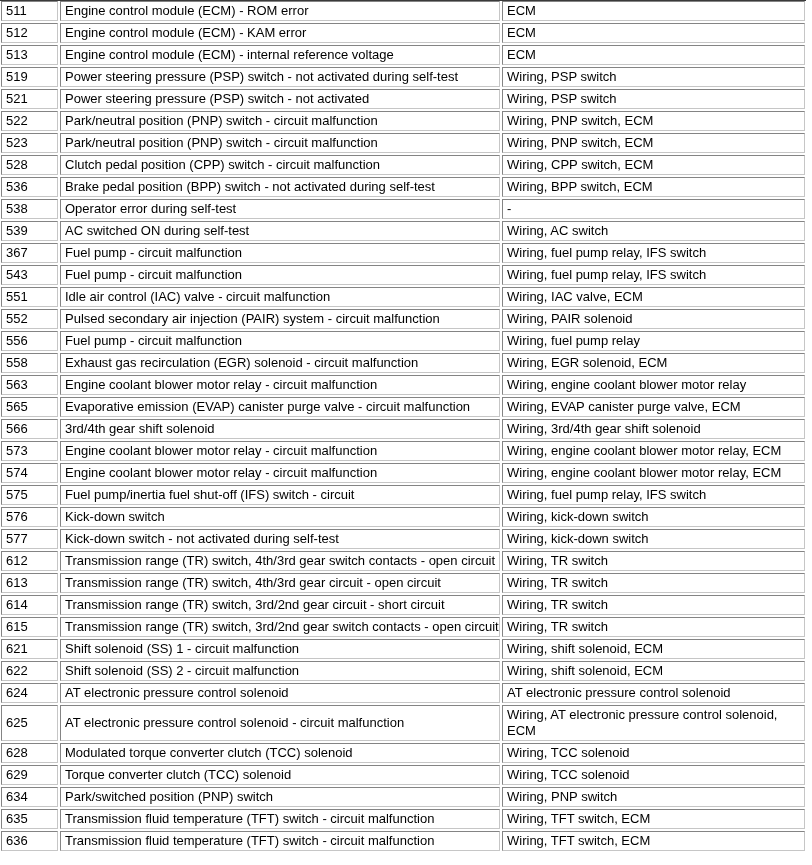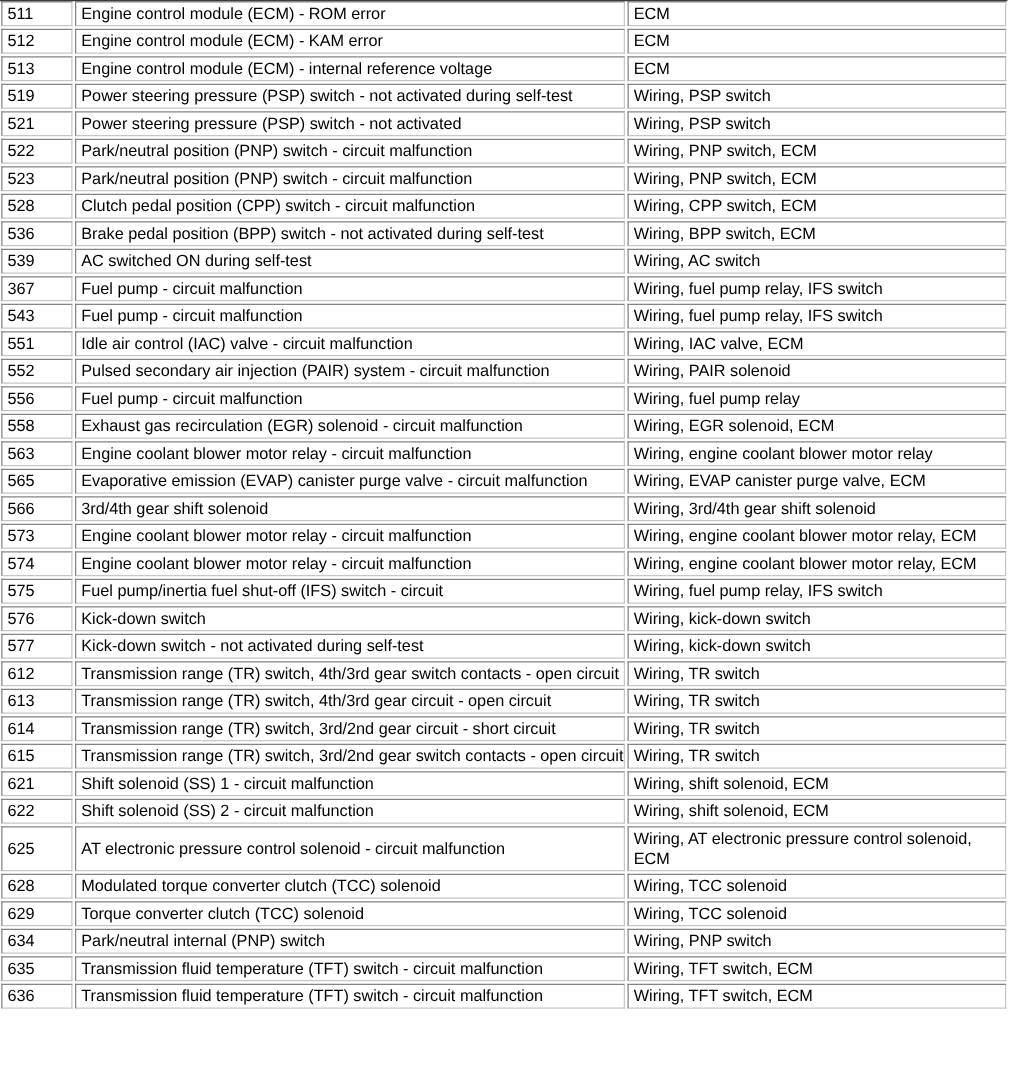--- a/index.html
+++ b/index.html
@@ -90,20 +90,25 @@
           <td class="code">528</td>
           <td class="description">Clutch pedal position (CPP) switch - circuit malfunction</td>
           <td class="cause">Wiring, CPP switch, ECM</td>
         </tr>
         <tr>
           <td class="code">536</td>
           <td class="description">Brake pedal position (BPP) switch - not activated during self-test</td>
           <td class="cause">Wiring, BPP switch, ECM</td>
         </tr>
         <tr>
+          <td class="code">538</td>
+          <td class="description">Operator error during self-test</td>
+          <td class="cause">-</td>
+        </tr>
+        <tr>
           <td class="code">539</td>
           <td class="description">AC switched ON during self-test</td>
           <td class="cause">Wiring, AC switch</td>
         </tr>
         <tr>
           <td class="code">367</td>
           <td class="description">Fuel pump - circuit malfunction</td>
           <td class="cause">Wiring, fuel pump relay, IFS switch</td>
         </tr>
         <tr>
@@ -195,37 +200,42 @@
           <td class="code">621</td>
           <td class="description">Shift solenoid (SS) 1 - circuit malfunction</td>
           <td class="cause">Wiring, shift solenoid, ECM</td>
         </tr>
         <tr>
           <td class="code">622</td>
           <td class="description">Shift solenoid (SS) 2 - circuit malfunction</td>
           <td class="cause">Wiring, shift solenoid, ECM</td>
         </tr>
         <tr>
+          <td class="code">624</td>
+          <td class="description">AT electronic pressure control solenoid</td>
+          <td class="cause">AT electronic pressure control solenoid</td>
+        </tr>
+        <tr>
           <td class="code">625</td>
           <td class="description">AT electronic pressure control solenoid - circuit malfunction</td>
           <td class="cause">Wiring, AT electronic pressure control solenoid, ECM</td>
         </tr>
         <tr>
           <td class="code">628</td>
           <td class="description">Modulated torque converter clutch (TCC) solenoid</td>
           <td class="cause">Wiring, TCC solenoid</td>
         </tr>
         <tr>
           <td class="code">629</td>
           <td class="description">Torque converter clutch (TCC) solenoid</td>
           <td class="cause">Wiring, TCC solenoid</td>
         </tr>
         <tr>
           <td class="code">634</td>
-          <td class="description">Park/neutral internal (PNP) switch</td>
+          <td class="description">Park/switched position (PNP) switch</td>
           <td class="cause">Wiring, PNP switch</td>
         </tr>
         <tr>
           <td class="code">635</td>
           <td class="description">Transmission fluid temperature (TFT) switch - circuit malfunction</td>
           <td class="cause">Wiring, TFT switch, ECM</td>
         </tr>
         <tr>
           <td class="code">636</td>
           <td class="description">Transmission fluid temperature (TFT) switch - circuit malfunction</td>

